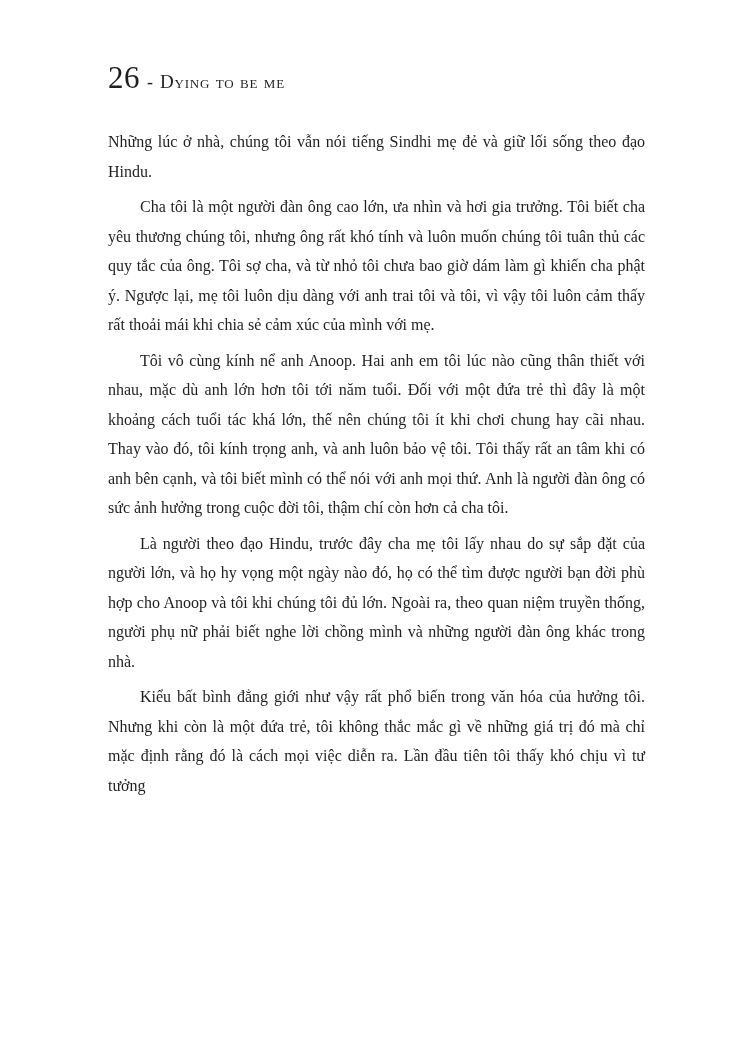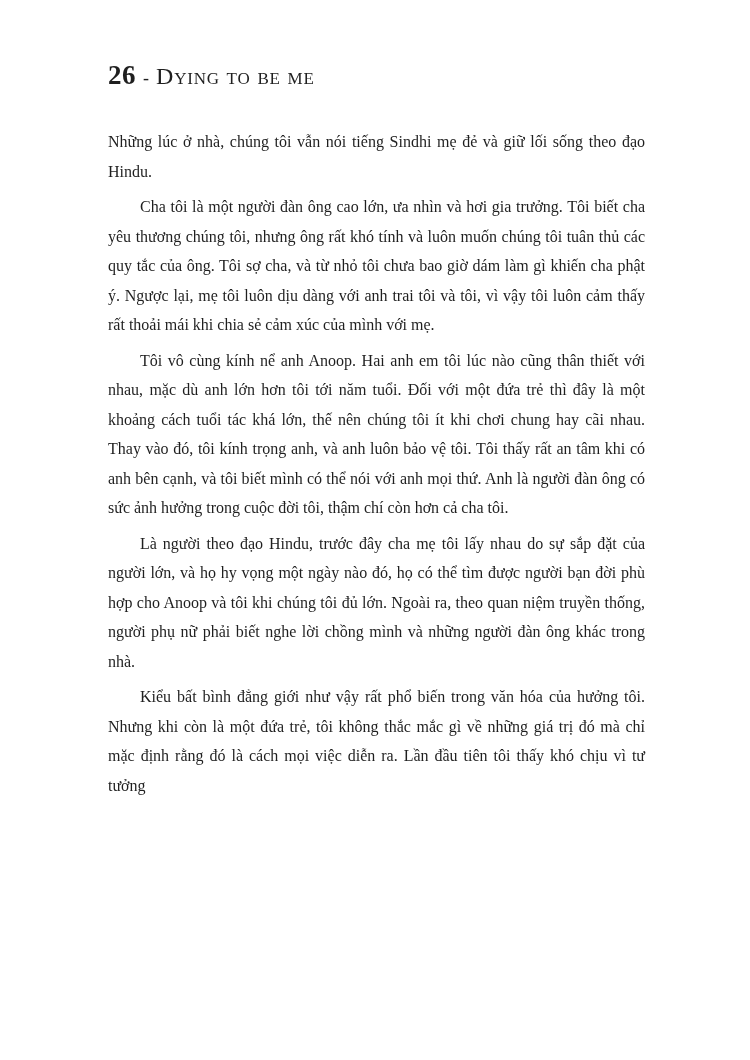--- a/index.html
+++ b/index.html
@@ -20,31 +20,30 @@
     height: 1060px;
     background: #ffffff;
   }
   .running-head {
     position: absolute;
     left: 108px;
     top: 60px;
     white-space: nowrap;
   }
   .page-num {
-    font-size: 27px;
+    font-size: 31px;
     letter-spacing: 0.5px;
-    font-weight: bold;
   }
   .sep {
     font-size: 18px;
     margin: 0 7px;
   }
   .book-title {
     font-variant: small-caps;
-    font-size: 24px;
+    font-size: 19px;
     letter-spacing: 0.8px;
   }
   .text-block {
     position: absolute;
     left: 108px;
     top: 127px;
     width: 537px;
     font-size: 16px;
     line-height: 29.5px;
     text-align: justify;

